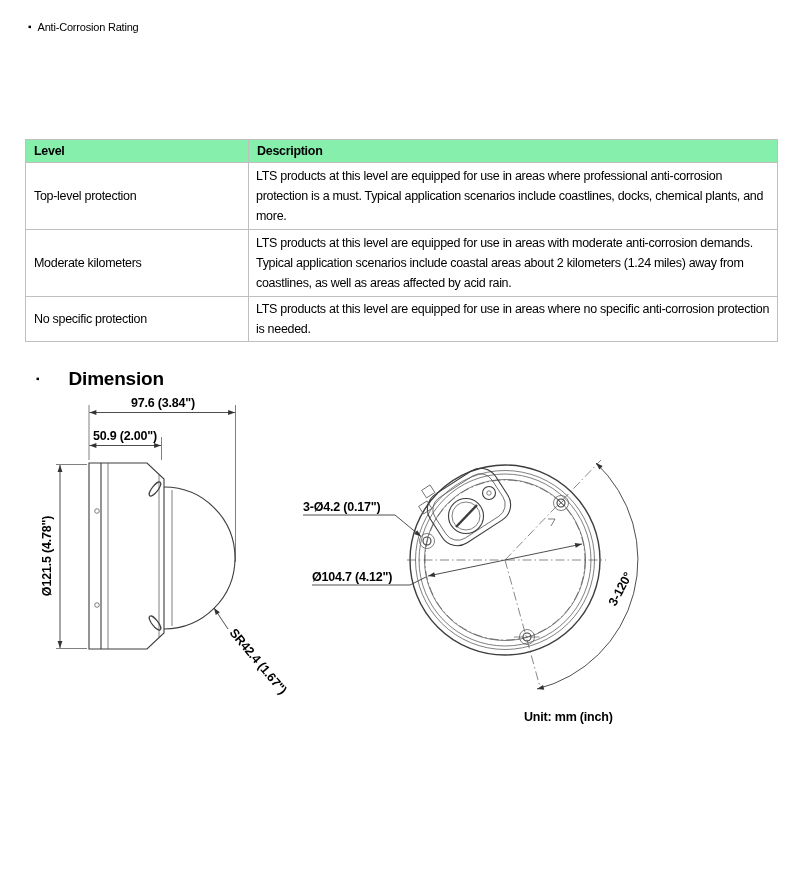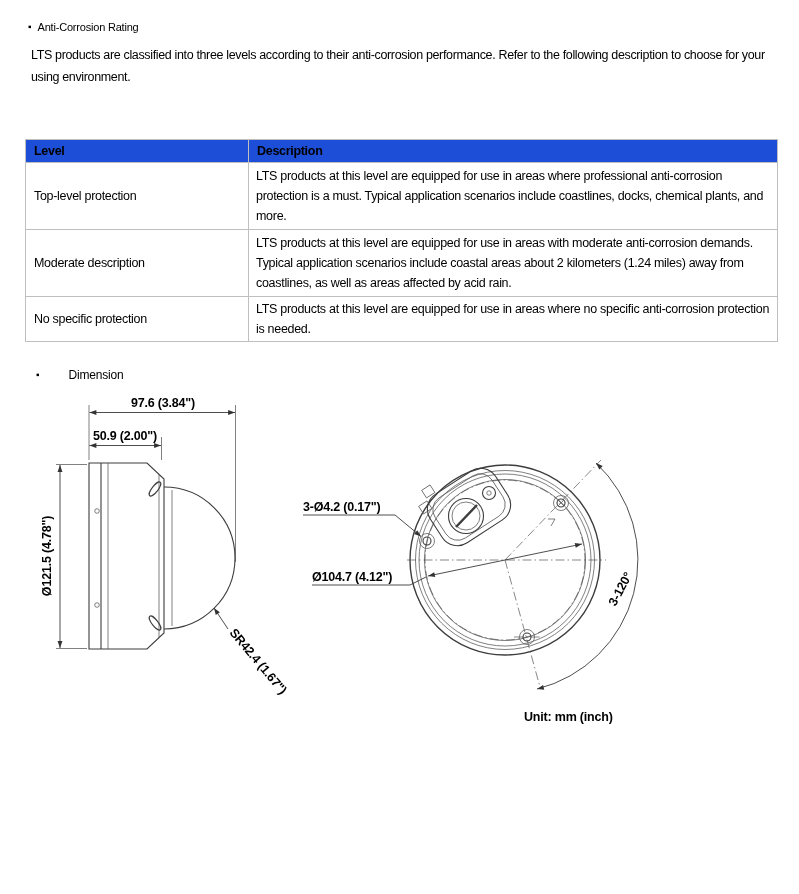--- a/index.html
+++ b/index.html
@@ -6,35 +6,35 @@
   body { width:799px; height:894px; font-family:"Liberation Sans", sans-serif; color:#000; }
   .page { position:relative; width:799px; height:894px; background:#fff; overflow:hidden; }
 
   
   .head1 { position:absolute; top:21px; left:28px; display:flex; align-items:center; }
   .head1 .bullet { font-size:10px; margin-right:6px; line-height:1; }
   .head1 .htext { font-size:11px; font-weight:normal; letter-spacing:-0.2px; }
 
   .head2 { position:absolute; top:368px; left:36px; display:flex; align-items:center; }
   .head2 .bullet { font-size:10px; margin-right:29px; line-height:1; }
-  .head2 .htext { font-size:12px; font-weight:normal; letter-spacing:-0.2px; }
+  .head2 .htext { font-size:19px; font-weight:bold; letter-spacing:-0.2px; }
 
   
   .intro { position:absolute; top:45px; left:31px; width:745px; margin:0;
            font-size:12.5px; line-height:21.5px; letter-spacing:-0.35px; }
   .note  { position:absolute; top:97px; left:31px; margin:0;
            font-size:12.5px; letter-spacing:-0.3px; }
 
   
   table.ac { position:absolute; top:139px; left:25px; width:752px;
              border-collapse:collapse; font-size:12.5px; letter-spacing:-0.3px; table-layout:fixed; }
   table.ac col.c1 { width:223px; }
   table.ac col.c2 { width:529px; }
   table.ac th, table.ac td { border:1px solid #bfbfbf; }
-  table.ac th { background:#1d4ed8; text-align:left; font-weight:bold; padding:2px 8px; height:18px; }
+  table.ac th { background:#86efac; text-align:left; font-weight:bold; padding:2px 8px; height:18px; }
   table.ac td.level { padding:12px 8px; vertical-align:middle; }
   table.ac td.desc  { padding:2px 7px; vertical-align:middle; line-height:20px; }
   tr.r-tall { height:67px; }
   tr.r-short { height:43px; }
 
   
   svg.draw { position:absolute; top:390px; left:0; }
   .outline { fill:none; stroke:#3d3d3d; stroke-width:1.1; }
   .heavy   { fill:none; stroke:#3d3d3d; stroke-width:1.4; }
   .thin    { fill:none; stroke:#555555; stroke-width:0.75; }
@@ -46,40 +46,39 @@
 </head>
 <body>
 
 <div class="page">
 
   <div class="head1">
     <span class="bullet">▪</span>
     <span class="htext">Anti-Corrosion Rating</span>
   </div>
 
-  <p class="intro">LTS products are classified into three levels according to their anti-corrosion performance. Refer to the following description to choose for your using environment.</p>
 
   <table class="ac">
     <colgroup>
         <col class="c1">
         <col class="c2">
       </colgroup>
     <thead>
       <tr>
         <th>Level</th>
         <th>Description</th>
       </tr>
     </thead>
     <tbody>
       <tr class="r-tall">
         <td class="level">Top-level protection</td>
         <td class="desc">LTS products at this level are equipped for use in areas where professional anti-corrosion protection is a must. Typical application scenarios include coastlines, docks, chemical plants, and more.</td>
       </tr>
       <tr class="r-tall">
-        <td class="level">Moderate description</td>
+        <td class="level">Moderate kilometers</td>
         <td class="desc">LTS products at this level are equipped for use in areas with moderate anti-corrosion demands. Typical application scenarios include coastal areas about 2 kilometers (1.24 miles) away from coastlines, as well as areas affected by acid rain.</td>
       </tr>
       <tr class="r-short">
         <td class="level">No specific protection</td>
         <td class="desc">LTS products at this level are equipped for use in areas where no specific anti-corrosion protection is needed.</td>
       </tr>
     </tbody>
   </table>
 
   <div class="head2">

